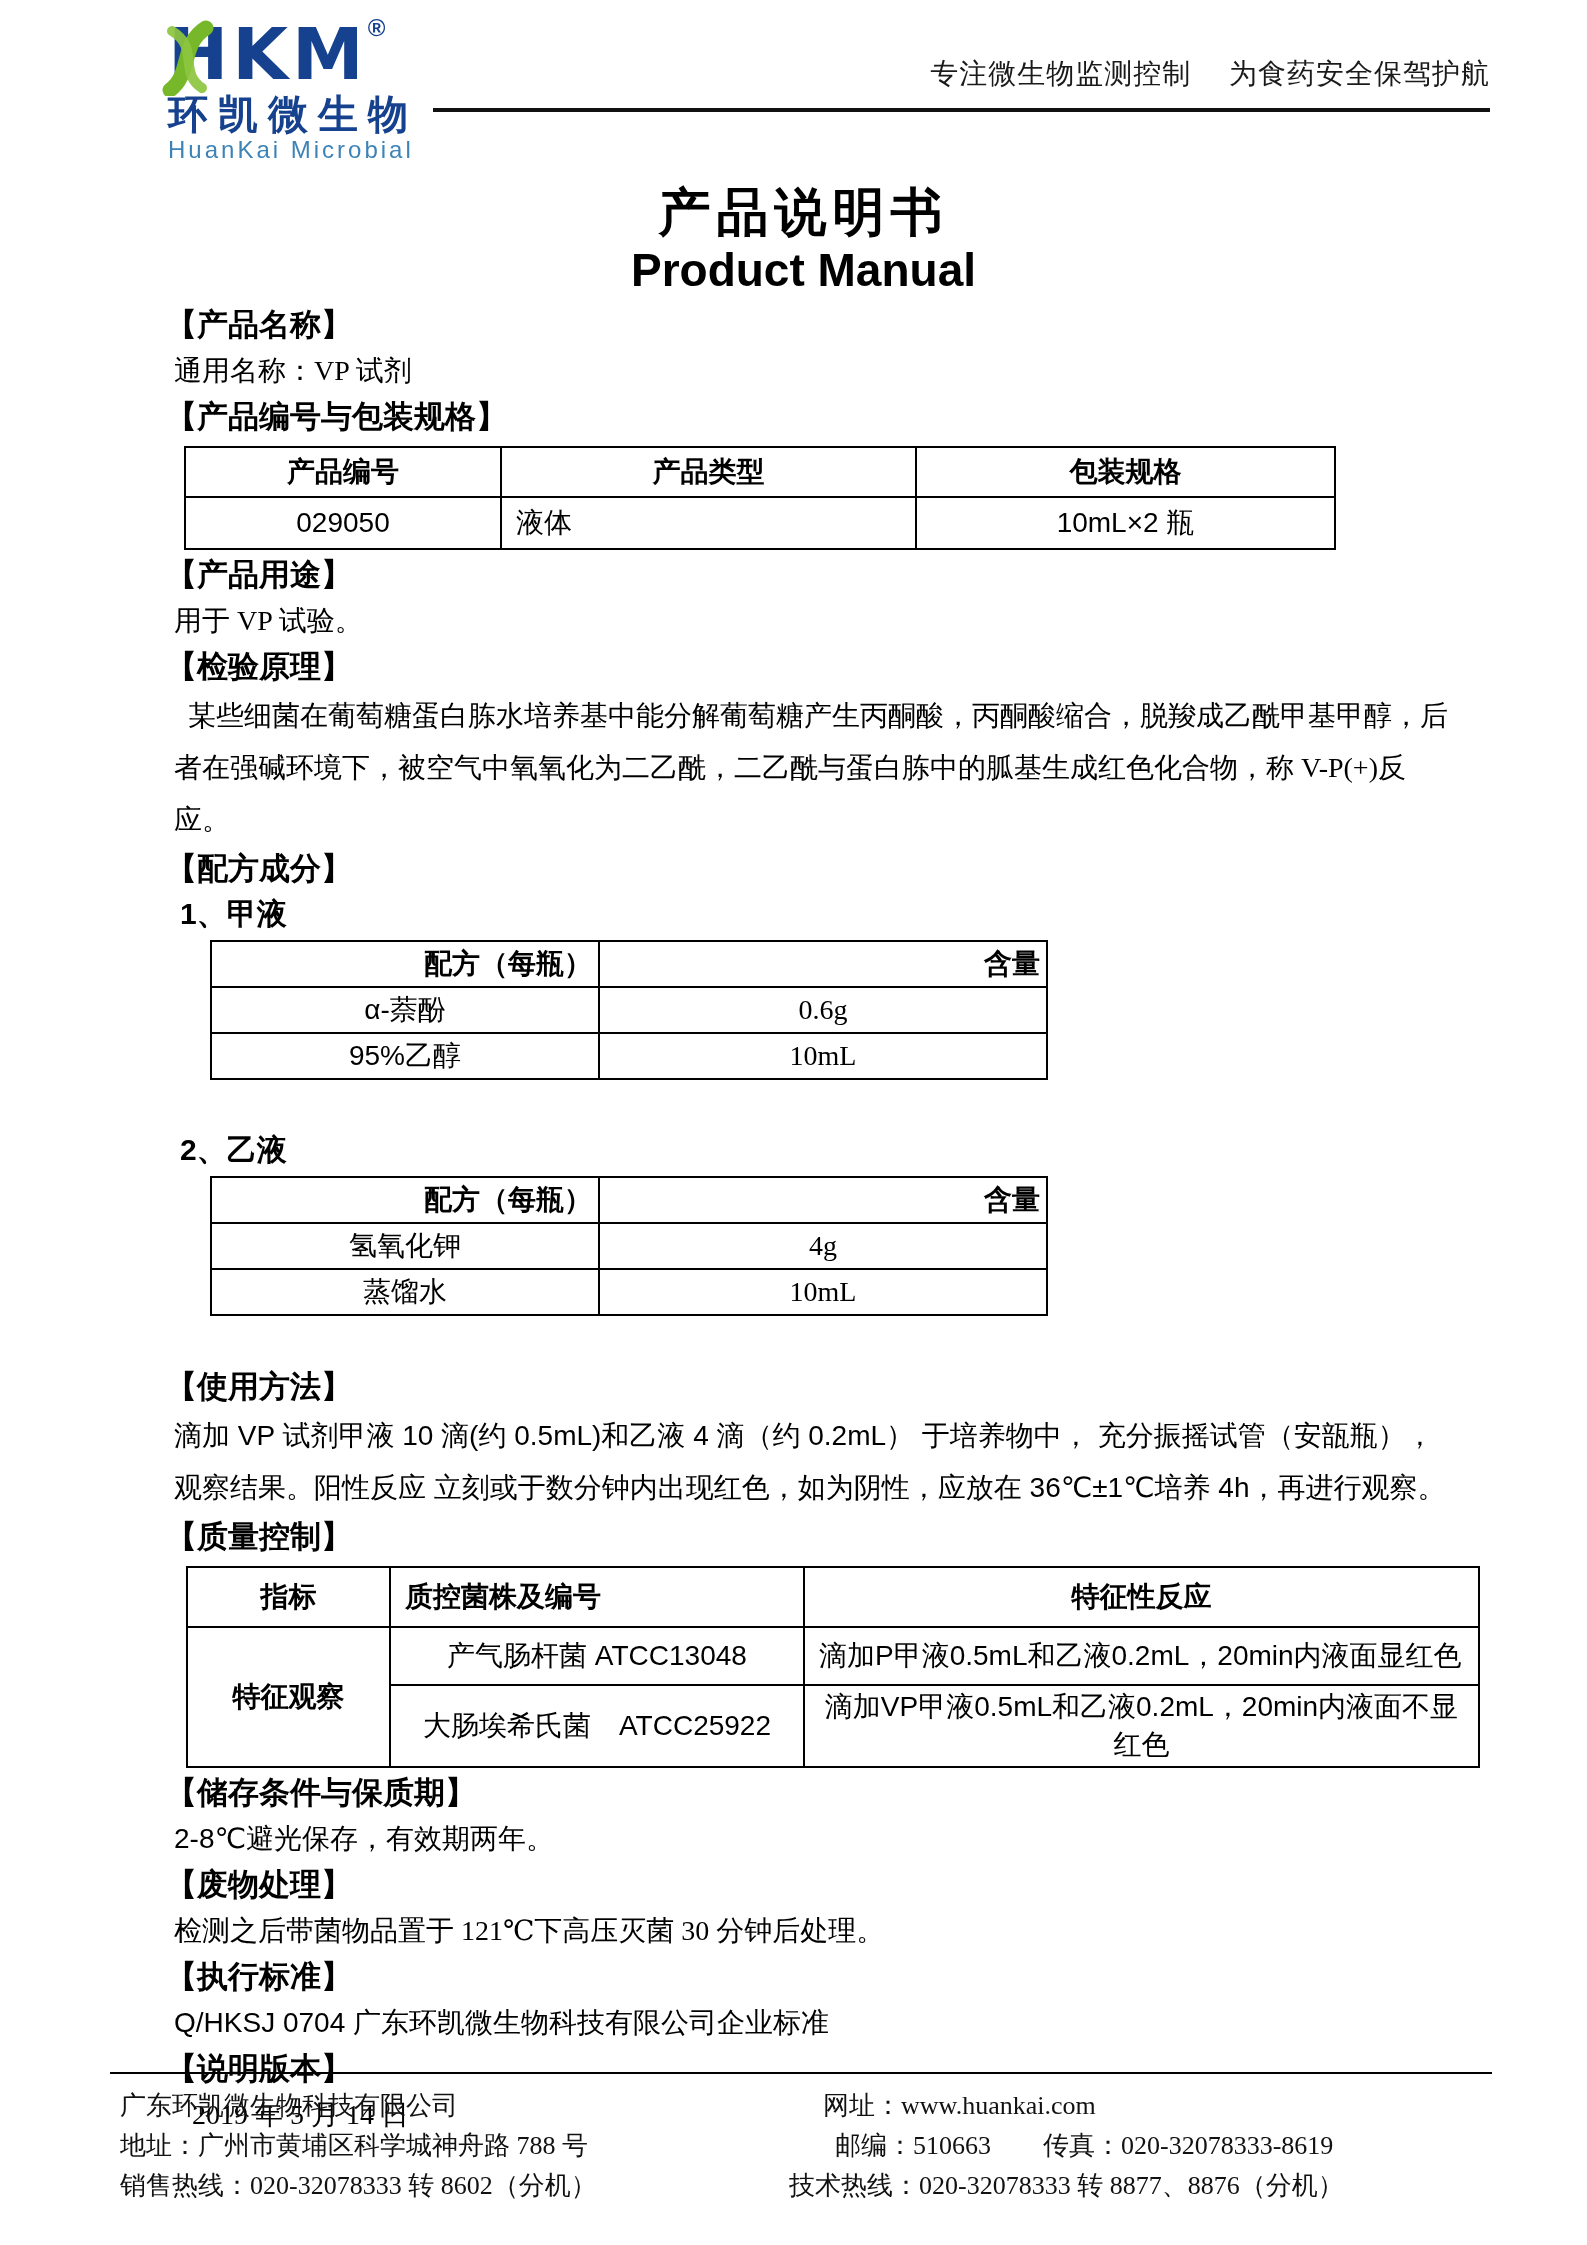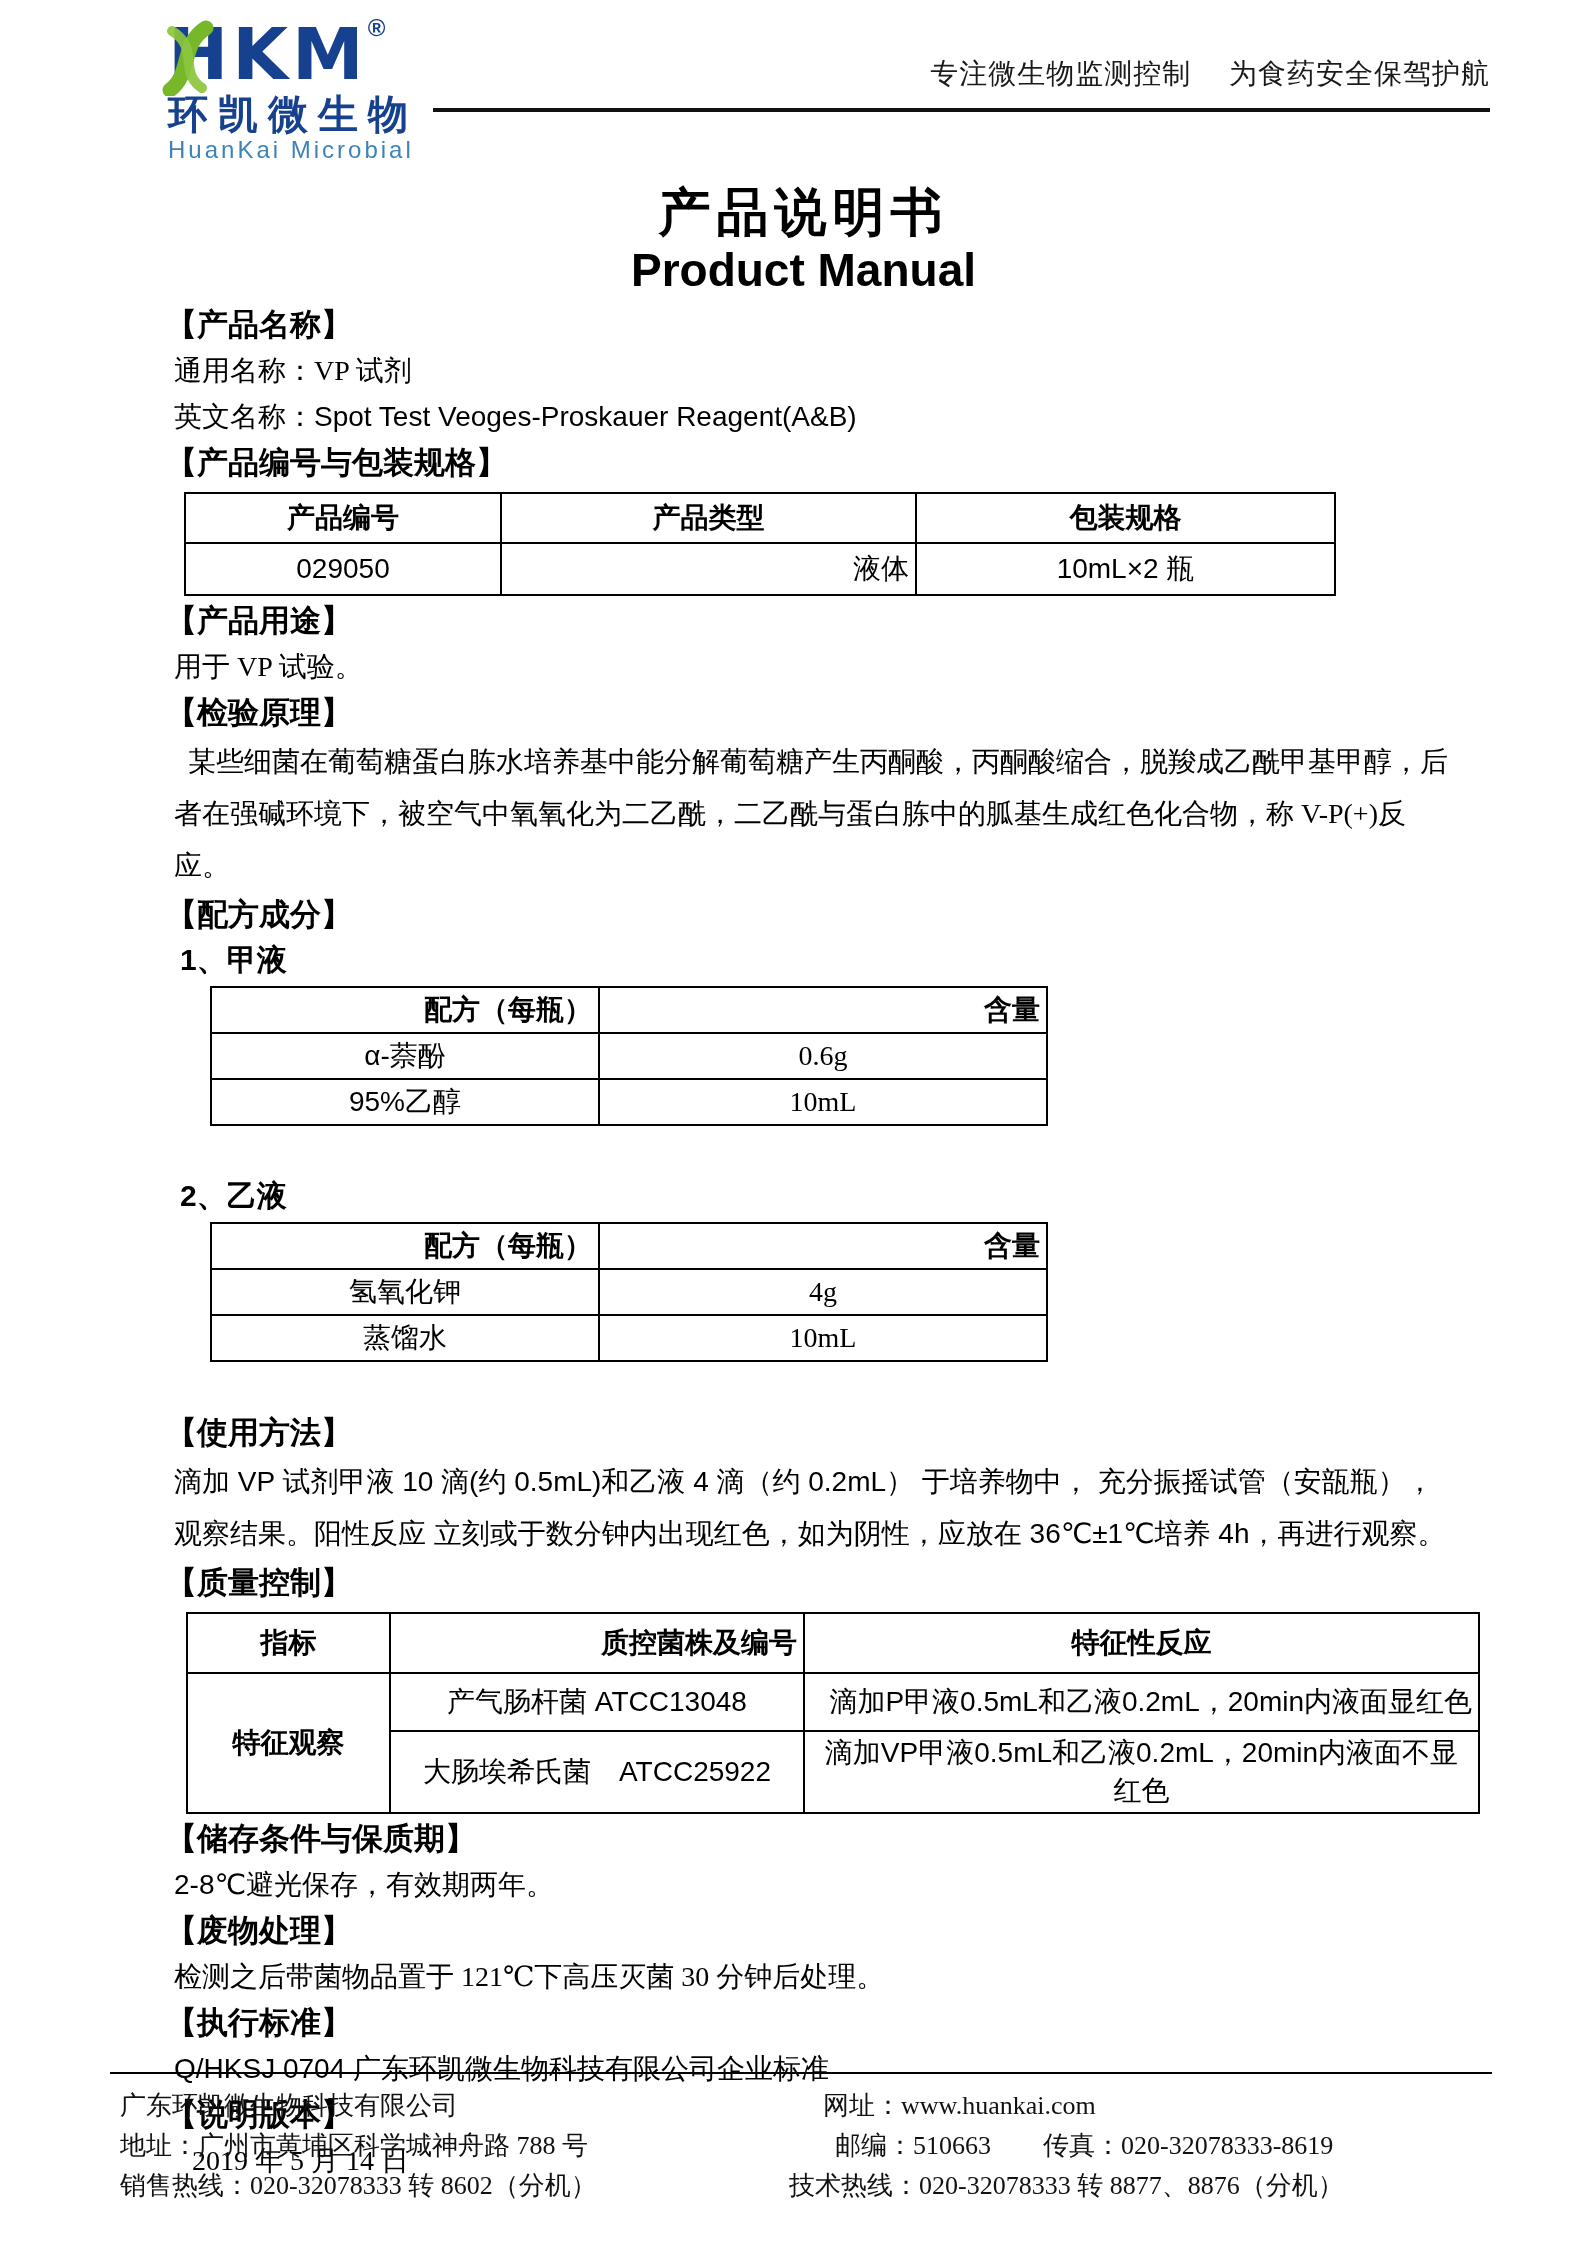--- a/index.html
+++ b/index.html
@@ -47,21 +47,21 @@
   .pack-tbl { margin:6px 0 2px 18px; width:1150px; }
   .pack-tbl th { height:44px; text-align:center; }
   .pack-tbl td { height:46px; }
   .frm-tbl { margin:4px 0 2px 44px; width:836px; }
   .frm-tbl th { height:40px; text-align:right; padding-left:16px; }
   .frm-tbl td { height:40px; text-align:center; padding-left:16px; }
   .qc-tbl { margin:6px 0 2px 20px; width:1292px; }
   .qc-tbl th { height:54px; }
   .qc-tbl td { height:52px; }
   .c { text-align:center; }
-  .l { text-align:right; padding-left:14px !important; }
+  .l { text-align:left; padding-left:14px !important; }
   .bold { font-weight:700; }
   
   .footer {
     position:absolute; left:110px; right:95px; top:2072px;
     border-top:2px solid #000; padding-top:12px;
     display:flex;
     font-family:"Liberation Serif","DejaVu Serif",serif;
     font-size:26px; line-height:40px; color:#111;gap:24px;
   }
   .f-left { width:645px; padding-left:10px; }
@@ -94,21 +94,20 @@
 
   <div class="title-block">
     <div class="title-cn">产品说明书</div>
     <div class="title-en">Product Manual</div>
   </div>
 
   <div class="content">
 
     <div class="sec-h">【产品名称】</div>
     <div class="body-line lat-serif">通用名称：VP 试剂</div>
-    <div class="body-line">英文名称：Spot Test Veoges-Proskauer Reagent(A&amp;B)</div>
 
     <div class="sec-h">【产品编号与包装规格】</div>
     <table class="tbl pack-tbl">
       <colgroup>
           <col style="width:316px">
           <col style="width:415px">
           <col style="width:419px">
         </colgroup>
       <thead>
         <tr>

